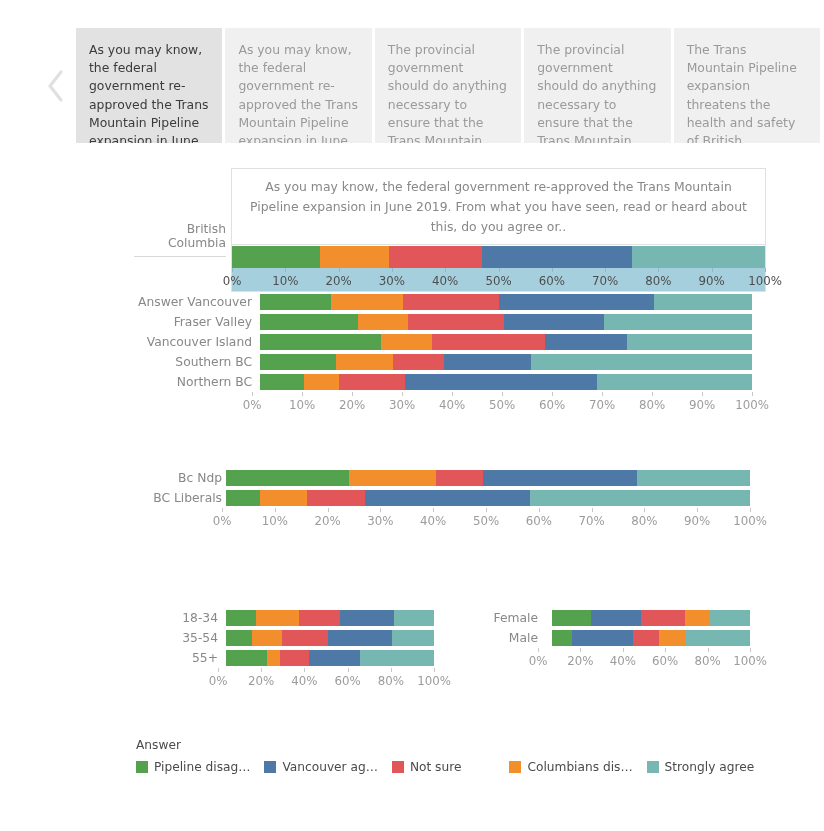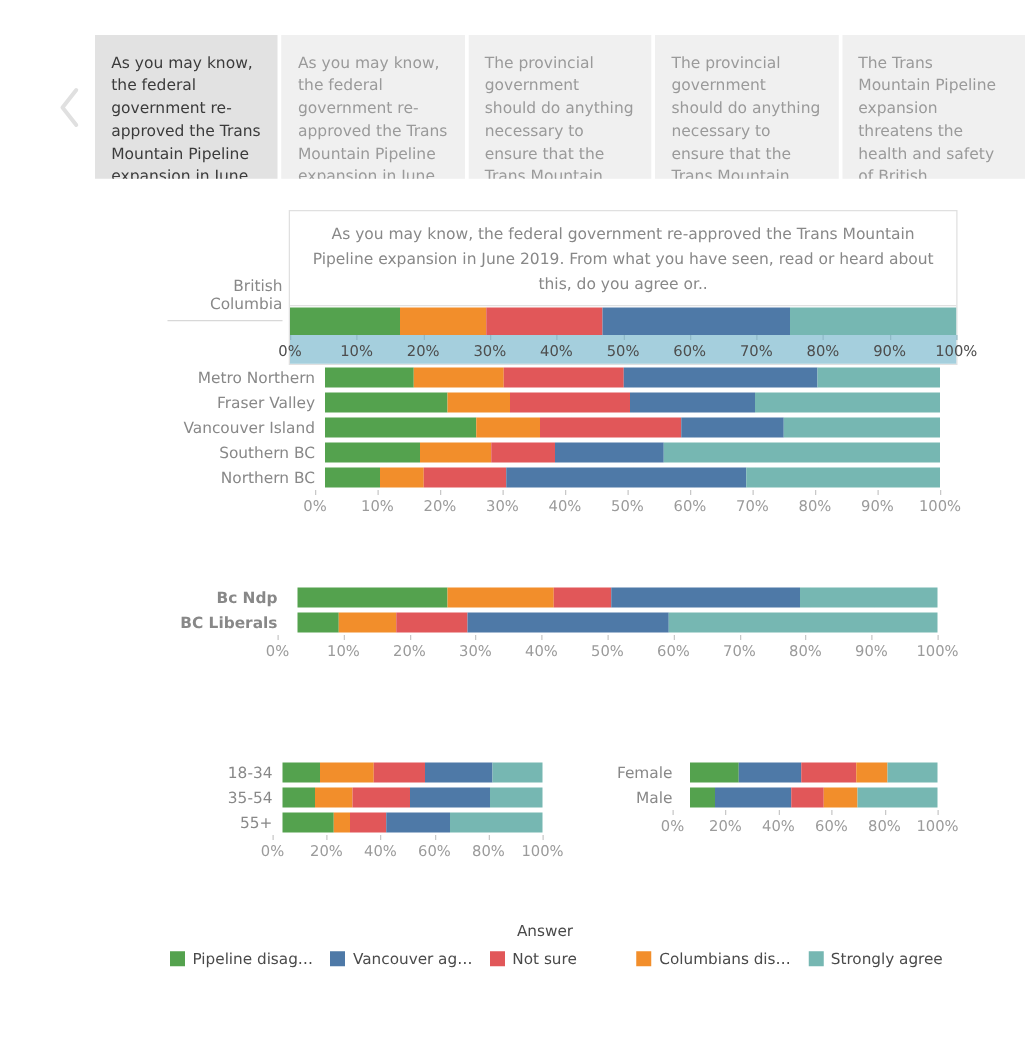--- a/index.html
+++ b/index.html
@@ -146,37 +146,37 @@
   .reg-row .rowlabel { width: 118px; padding-right: 8px; }
   .reg-row .barbox { position: relative; height: 16px; flex: 1; }
 
   
   #party { left: 98px; top: 468px; width: 616px; }
   .party-row {
     display: flex;
     align-items: center;
     height: 20px;
   }
-  .party-row .rowlabel { width: 88px; padding-right: 16px; font-weight: bold; }
+  .party-row .rowlabel { width: 88px; padding-right: 4px; }
   .party-row .barbox { position: relative; height: 16px; flex: 1; }
 
   
   #age { left: 140px; top: 608px; width: 258px; }
   .age-row { display: flex; align-items: center; height: 20px; }
   .age-row .rowlabel { width: 42px; padding-right: 8px; }
   .age-row .barbox { position: relative; height: 16px; flex: 1; }
 
   
   #gender { left: 440px; top: 608px; width: 274px; }
   .gen-row { display: flex; align-items: center; height: 20px; }
   .gen-row .rowlabel { width: 62px; padding-right: 14px; }
   .gen-row .barbox { position: relative; height: 16px; flex: 1; }
 
   
-  #legend { position: absolute; left: 100px; top: 738px; width: 600px; text-align: center; }
+  #legend { position: absolute; left: 100px; top: 738px; width: 600px; }
   #legend-title {
     font-size: 12.2px;
     color: #4a4a4a;
     margin-bottom: 8px;
   }
   .legend-items { display: flex; align-items: center; }
   .legend-item { display: flex; align-items: center; margin-right: 14px; }
   .legend-swatch { width: 12px; height: 12px; margin-right: 6px; flex: none; }
   .legend-label { font-size: 12.2px; color: #4a4a4a; white-space: nowrap; }
 
@@ -272,21 +272,21 @@
         <div class="tickmark" style="left: 90%; background: rgb(143, 185, 199);"></div>
         <div class="tick" style="left: 90%; color: rgb(77, 77, 77);">90%</div>
         <div class="tickmark" style="left: 100%; background: rgb(143, 185, 199);"></div>
         <div class="tick" style="left: 100%; color: rgb(77, 77, 77);">100%</div>
       </div>
   </div>
 
   <div id="regions" class="panel">
     <div id="region-rows">
         <div class="reg-row">
-          <div class="rowlabel">Metro Northern</div>
+          <div class="rowlabel">Answer Vancouver</div>
           <div class="barbox">
             <div class="gridline" style="left: 10%;"></div>
             <div class="gridline" style="left: 20%;"></div>
             <div class="gridline" style="left: 30%;"></div>
             <div class="gridline" style="left: 40%;"></div>
             <div class="gridline" style="left: 50%;"></div>
             <div class="gridline" style="left: 60%;"></div>
             <div class="gridline" style="left: 70%;"></div>
             <div class="gridline" style="left: 80%;"></div>
             <div class="gridline" style="left: 90%;"></div>

